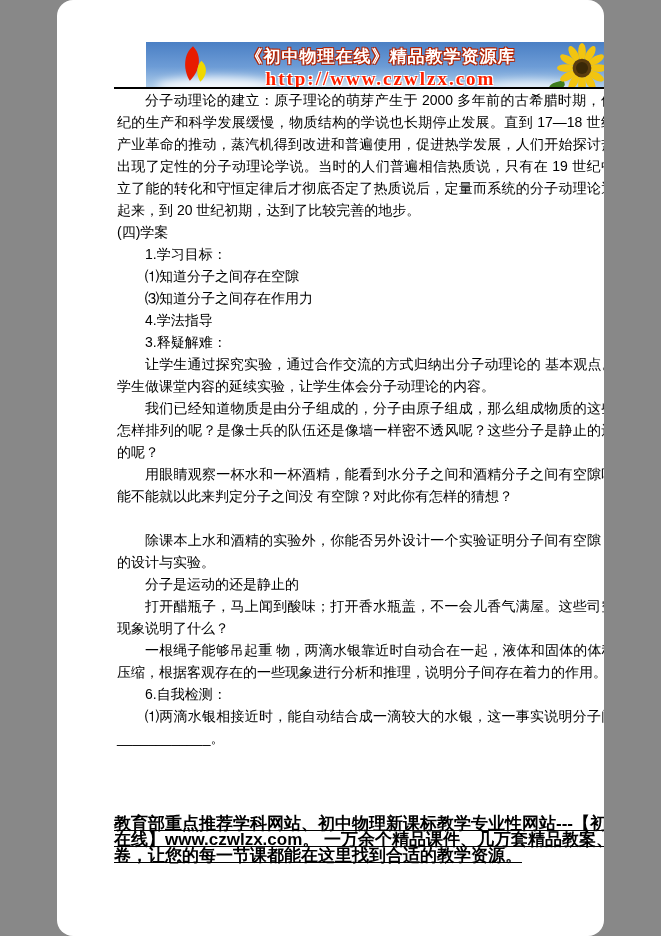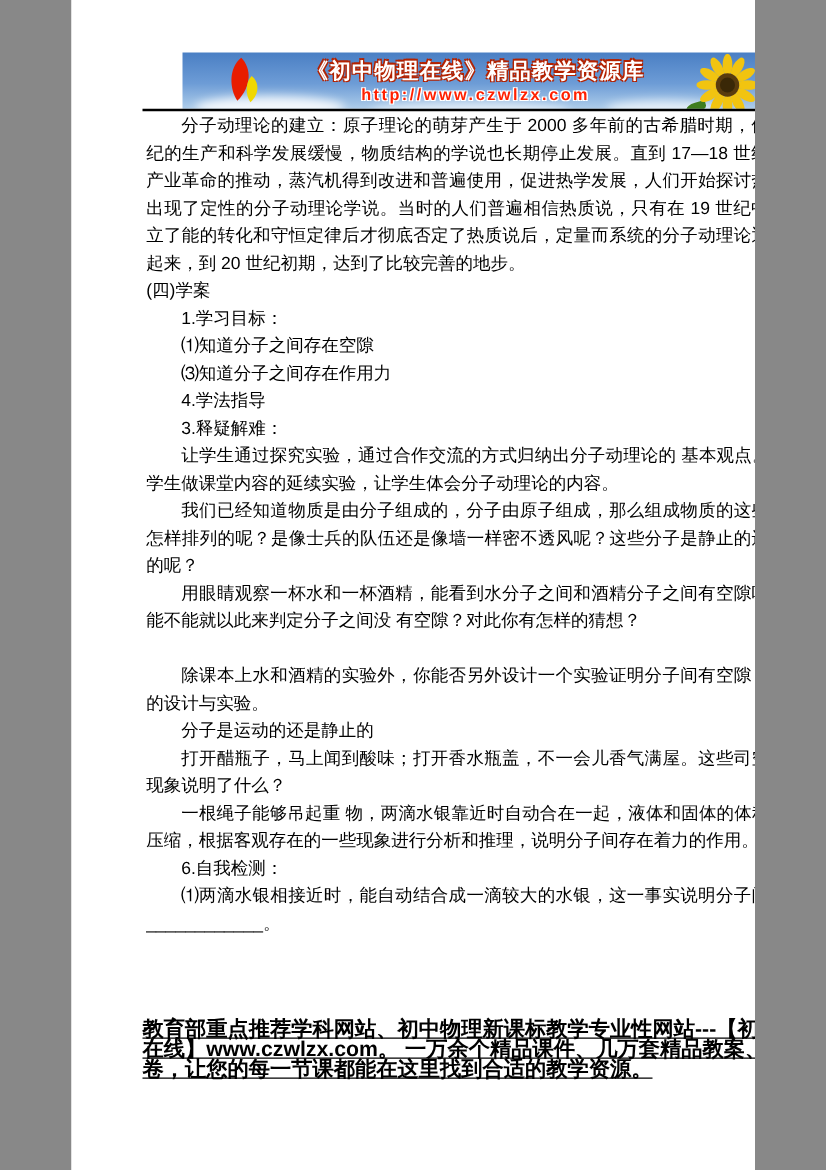--- a/index.html
+++ b/index.html
@@ -5,36 +5,36 @@
   :root{
     --sky-top:#4a7fc4; --sky-bottom:#aecdea;
     --title-text:#ffffff; --title-outline:#b42200;
     --url-text:#ff2000;
     --logo-red:#e81c00; --logo-yellow:#f0d800;
     --petal:#f2c410; --flower-center:#5a3c0e;
     --ink:#000000;
   }
   *{box-sizing:border-box;margin:0;padding:0;}
   body{background:#888;font-family:"Liberation Sans","DejaVu Sans",sans-serif;}
-  .page{position:relative;width:547px;height:936px;background:#ffffff;margin:0 auto;overflow:hidden;}
+  .page{position:relative;width:547px;height:936px;background:#ffffff;margin:0 auto;overflow:hidden;border-radius:16px;}
 
   
   .banner{position:absolute;left:89px;top:42px;width:469px;height:45px;overflow:hidden;
           background:linear-gradient(180deg,var(--sky-top) 0%,#6d9cd6 55%,var(--sky-bottom) 100%);}
   .cloud{position:absolute;background:rgba(255,255,255,.85);border-radius:50%;filter:blur(4px);}
   .cloud.c1{left:10px;bottom:-8px;width:120px;height:18px;}
   .cloud.c2{left:150px;bottom:-10px;width:160px;height:16px;opacity:.7;}
   .cloud.c3{right:40px;bottom:-7px;width:90px;height:14px;opacity:.8;}
   .logo{position:absolute;left:24px;top:2px;}
   .banner-text{position:absolute;left:50%;top:3px;transform:translateX(-50%);text-align:center;white-space:nowrap;}
   .banner-title{font-size:17px;font-weight:bold;letter-spacing:1px;color:var(--title-text);
     text-shadow:-1px -1px 0 var(--title-outline),1px -1px 0 var(--title-outline),
                 -1px 1px 0 var(--title-outline),1px 1px 0 var(--title-outline);}
-  .banner-url{font-size:13px;font-weight:bold;letter-spacing:2px;color:var(--url-text);
-    font-family:Liberation Sans, sans-serif;
+  .banner-url{font-size:19px;font-weight:bold;letter-spacing:2px;color:var(--url-text);
+    font-family:Liberation Serif, serif;
     text-shadow:-1px -1px 0 #fff,1px -1px 0 #fff,-1px 1px 0 #fff,1px 1px 0 #fff;}
   .sunflower{position:absolute;right:8px;bottom:-6px;}
   .leaf{position:absolute;right:50px;bottom:-3px;width:16px;height:8px;background:#3f7d1e;
         border-radius:50% 10% 50% 10%;transform:rotate(-15deg);}
 
   
   .rule{position:absolute;left:57px;top:87px;width:580px;height:2px;background:#000;}
 
   
   .doc-body{position:absolute;left:60px;top:89px;width:541px;color:var(--ink);

